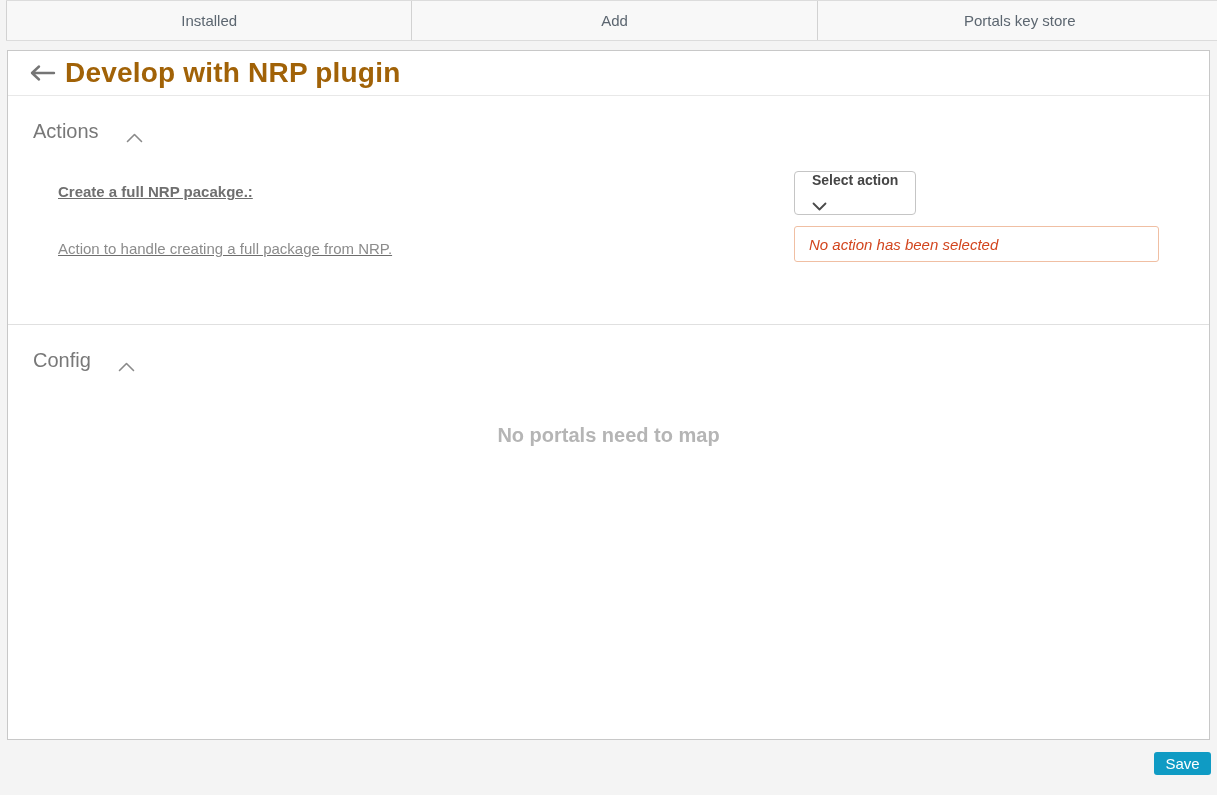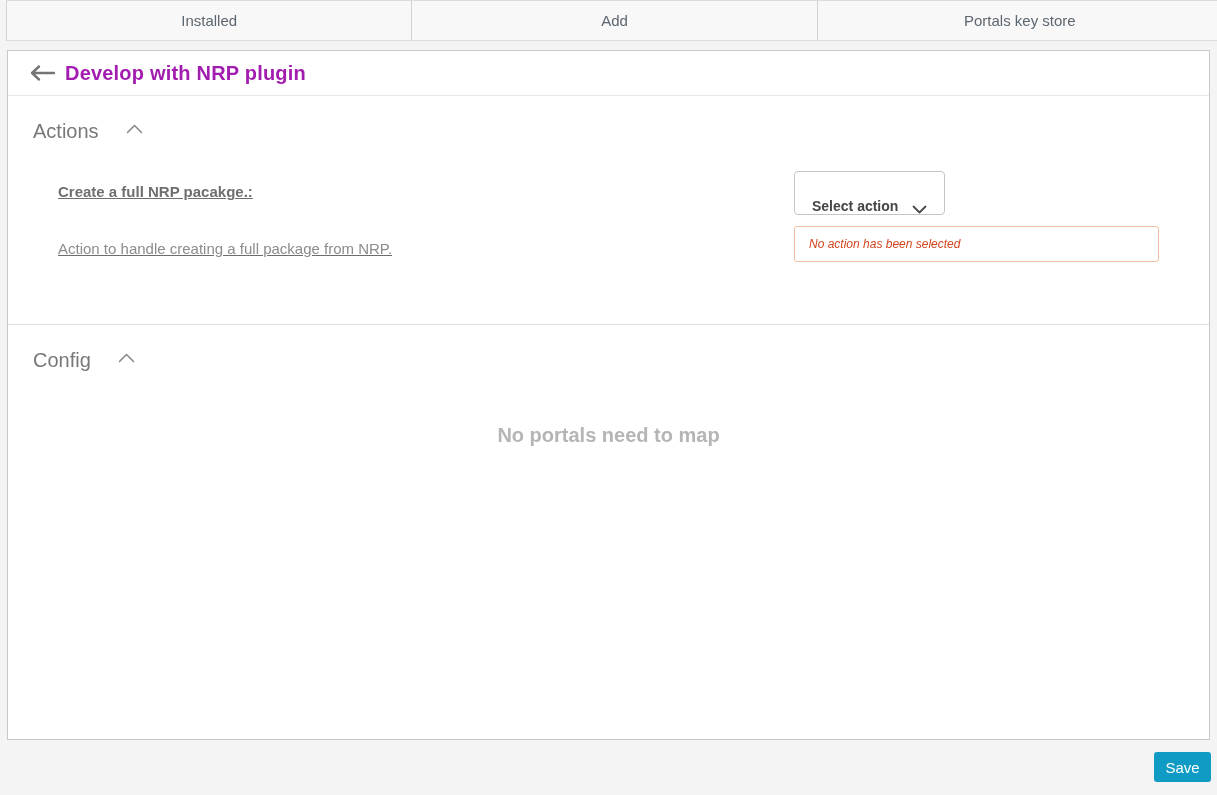--- a/index.html
+++ b/index.html
@@ -44,29 +44,29 @@
     padding-left: 19px;
     border-bottom: 1px solid #e8e8e8;
   }
   .back-btn {
     display: flex; align-items: center; justify-content: center;
     width: 30px; height: 30px;
     cursor: pointer;
     margin-right: 8px;
   }
   .page-title {
-    font-size: 20px;
-    font-weight: 700;
-    color: #a21caf;
+    font-size: 28px;
+    font-weight: 700;
+    color: #a16207;
     letter-spacing: 0.2px;
   }
 
   .section { padding: 0 25px; }
   .section-header {
-    display: flex; align-items: flex-start;
+    display: flex; align-items: flex-end;
     padding-top: 24px;
     gap: 27px;
   }
   .section-title {
     font-size: 20px;
     font-weight: 400;
     color: #787878;
   }
   .collapse-toggle {
     display: flex; align-items: center; justify-content: center;
@@ -87,46 +87,47 @@
   }
   .field-desc {
     margin-top: 40px;
     font-size: 15px;
     font-weight: 400;
     color: #8c8c8c;
   }
   .field-right { width: 365px; flex: 0 0 auto; }
 
   .select-btn {
-    display: inline-flex; align-items: flex-end;
+    display: inline-flex; align-items: flex-start;
     gap: 14px;
     height: 44px;
     padding: 0 17px;
     background: #ffffff;
     border: 1px solid #c5c5c5;
     border-radius: 4px;
     cursor: pointer;
+    flex-direction: column;
   }
   .select-btn-label {
     font-size: 14px;
     font-weight: 700;
     color: #454545;
   }
   .error-box {
     margin-top: 11px;
     width: 365px;
     height: 36px;
     display: flex; align-items: center;
     padding: 0 14px;
     border: 1px solid #f0bfa3;
     border-radius: 3px;
     background: #ffffff;
   }
   .error-text {
-    font-size: 12px;
+    font-size: 15px;
     font-style: italic;
     color: #d2451e;
   }
 
   .section-divider {
     border: none;
     border-top: 1px solid #e0e0e0;
     margin-top: 26px;
   }
 
@@ -139,21 +140,21 @@
   }
 
   
   .footer {
     position: absolute; left: 0; top: 741px; width: 1217px; height: 54px;
     background: #f4f4f4;
   }
   .save-btn {
     position: absolute;
     right: 6px; top: 11px;
-    width: 57px; height: 30px;
+    width: 57px; height: 23px;
     background: #0f9bc4;
     border: none;
     border-radius: 3px;
     color: #ffffff;
     font-size: 15px;
     font-family: "Liberation Sans", sans-serif;
     cursor: pointer;
   }
   svg { display: block; }
 </style>

